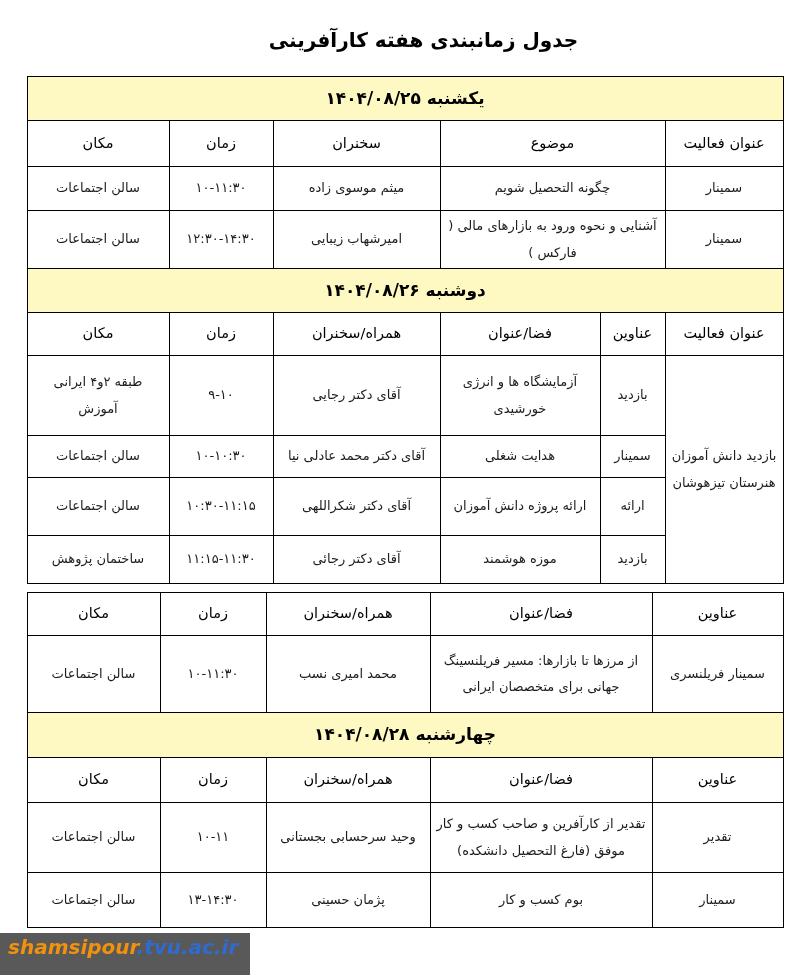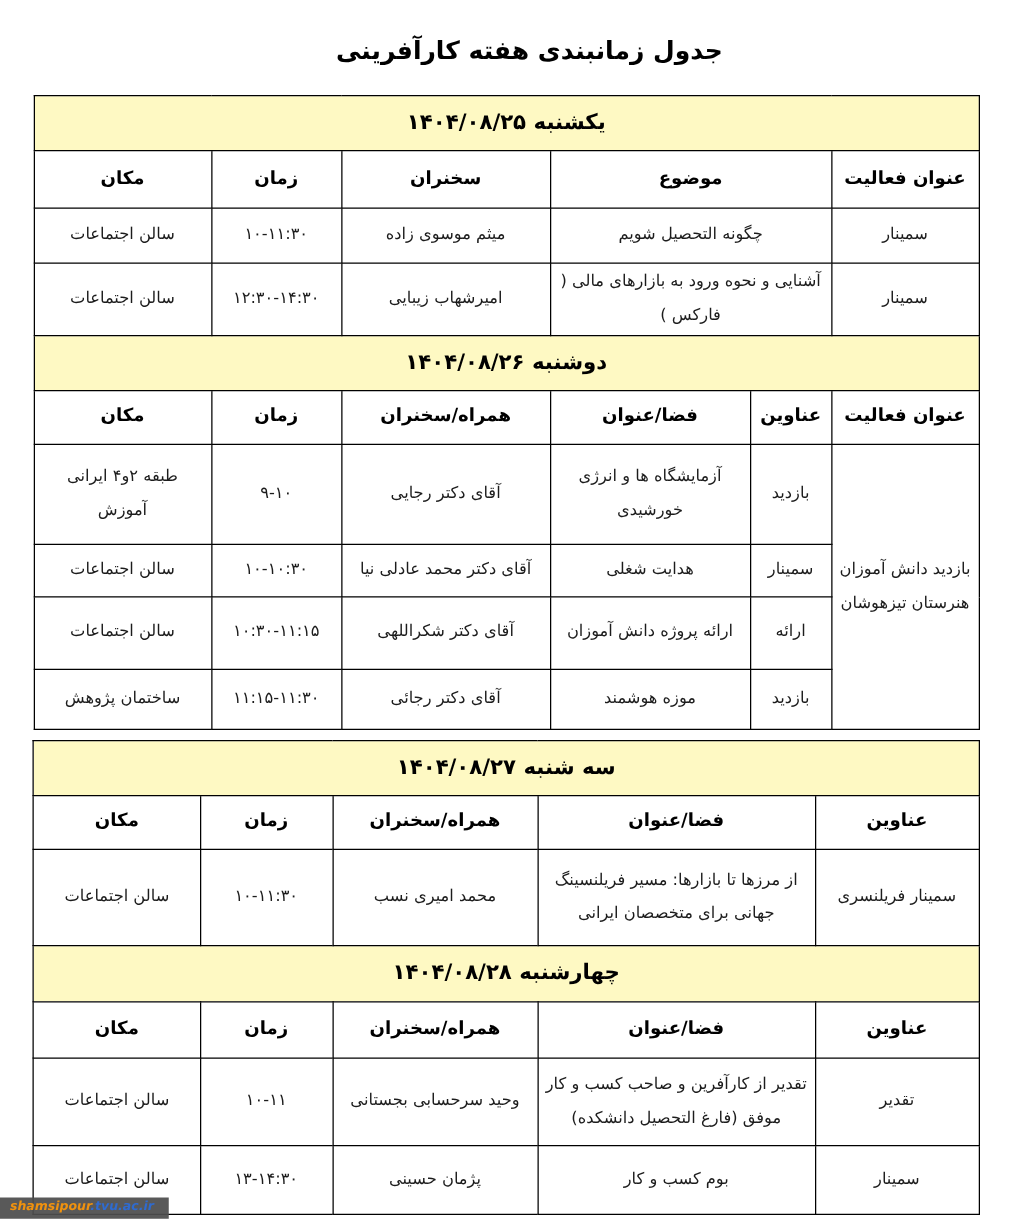--- a/index.html
+++ b/index.html
@@ -16,28 +16,28 @@
     border-collapse:collapse;table-layout:fixed;width:756px;margin:0 auto;direction:rtl;
   }
   #t1{margin-top:24px;}
   #t2{margin-top:8px;}
   .tbl td{
     border:1px solid #000;text-align:center;vertical-align:middle;
     font-size:13px;color:#1c1c1c;line-height:2.05;padding:2px 6px;
     overflow:hidden;word-wrap:break-word;
   }
   tr.banner td{background:#fef9c3;font-weight:bold;font-size:17px;color:#000;line-height:1.4;}
-  tr.head td{font-weight:bold;font-size:14.5px;color:#000;line-height:1.5;margin-top:16px;}
+  tr.head td{font-weight:normal;font-size:14.5px;color:#000;line-height:1.5;margin-top:16px;}
   .h43{height:43px}.h44{height:44px}.h45{height:45px}.h46{height:46px}
   .h42{height:42px}.h48{height:48px}.h55{height:55px}.h58{height:58px}
   .h70{height:70px}.h77{height:77px}.h80{height:80px}
   .merge-cell{line-height:2.3;}
   .watermark{
     position:absolute;left:0;bottom:2px;background:#4d4d4dee;
-    padding:2px 12px 4px 8px;font-style:italic;font-weight:bold;font-size:10px;
+    padding:2px 12px 16px 8px;font-style:italic;font-weight:bold;font-size:20px;
     direction:ltr;white-space:nowrap;
   }
   .wm-site{color:#f0920e;}
   .wm-domain{color:#2f6bd0;}
 </style>
 </head>
 <body>
 
 <div class="title">جدول زمانبندی هفته کارآفرینی</div>
 
@@ -131,23 +131,20 @@
 <table class="tbl" id="t2">
   <colgroup>
     <col style="width:131px">
       <col style="width:222px">
       <col style="width:164px">
     <col style="width:106px">
       <col style="width:133px">
   </colgroup>
 
   <tbody>
-      <tr class="banner h44">
-    <td colspan="5">سه شنبه ۱۴۰۴/۰۸/۲۷</td>
-  </tr>
 
   <tr class="head h43">
     <td>عناوین</td>
     <td>فضا/عنوان</td>
     <td>همراه/سخنران</td>
     <td>زمان</td>
     <td>مکان</td>
   </tr>
 
   <tr class="h77">

